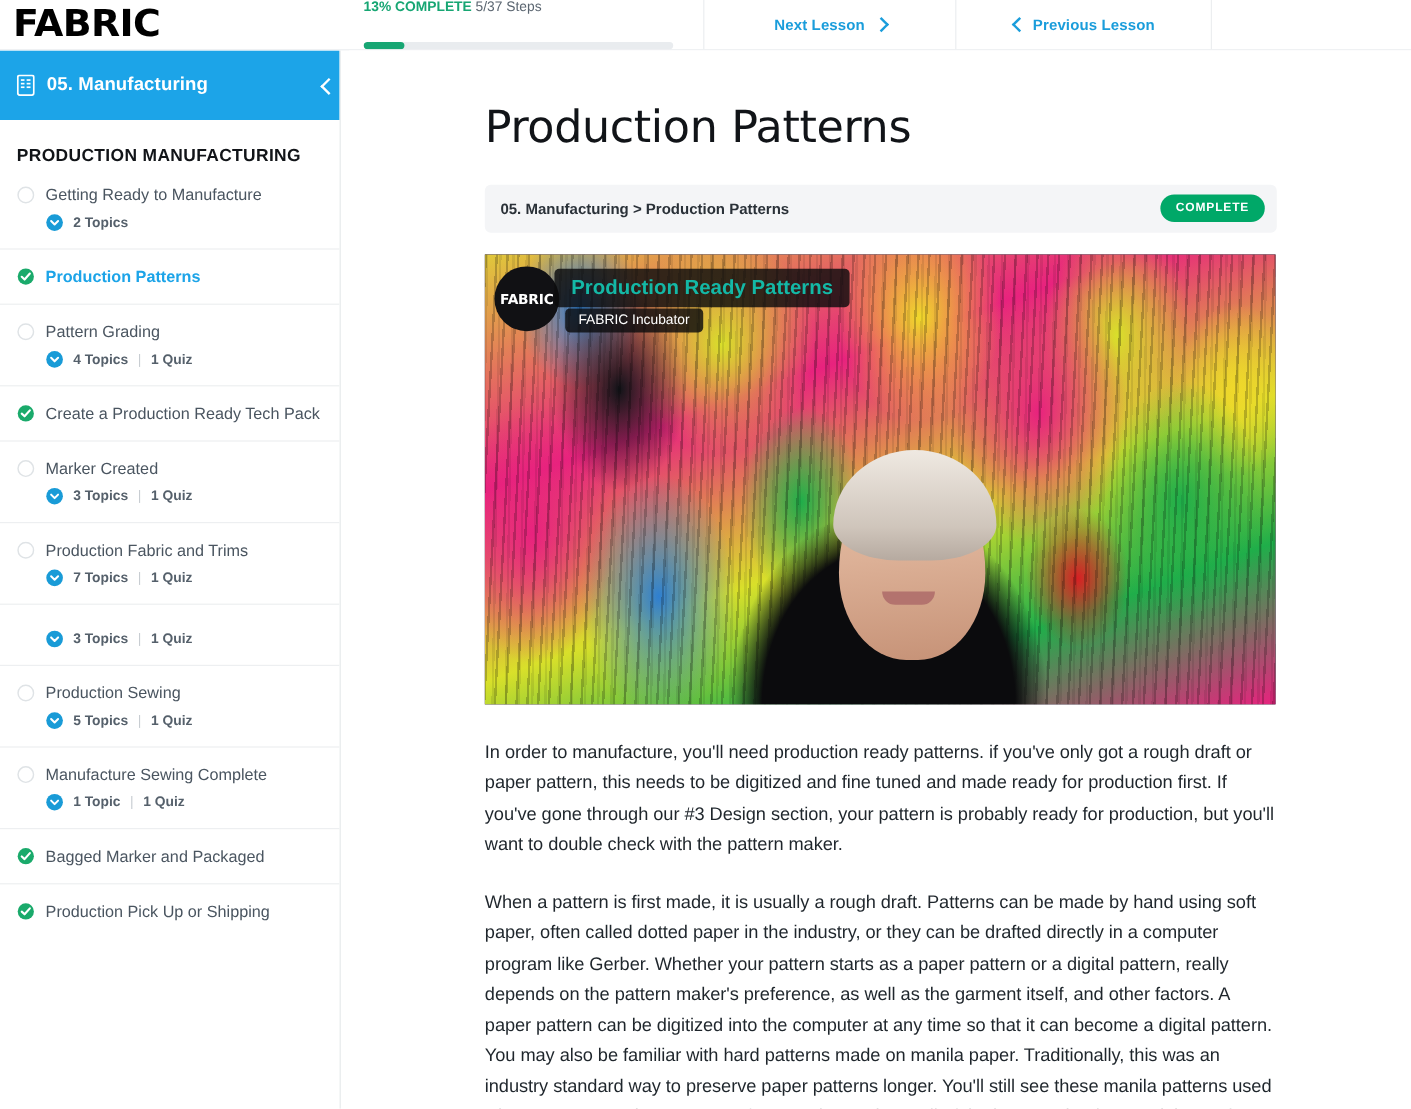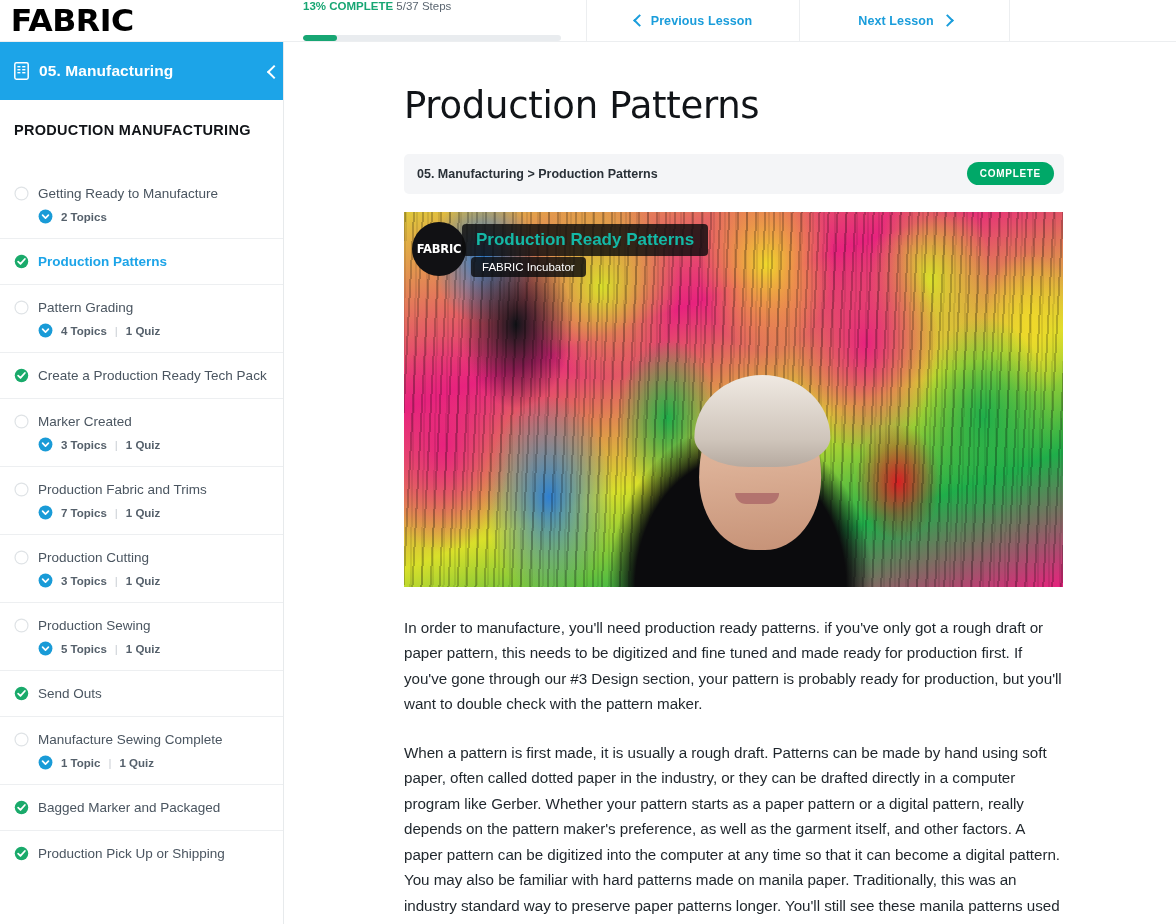--- a/index.html
+++ b/index.html
@@ -128,21 +128,21 @@
     letter-spacing: 0.3px;
     padding: 22px 16px 14px 14px;
   }
 
   .lesson-list { list-style: none; margin: 0; padding: 0; }
   .lesson {
     border-top: 1px solid #edeff1;
     padding: 14px 12px 14px 14px;
     cursor: pointer;
   }
-  .lesson:first-child { border-top: none; padding-top: 2px; margin-top: 31px; }
+  .lesson:first-child { border-top: none; padding-top: 2px; }
   .lesson-main { display: flex; align-items: flex-start; gap: 9px; }
   .status-ic { flex: 0 0 auto; width: 15px; height: 15px; margin-top: 1px; display:block; }
   .lesson-title {
     font-size: 13.5px; line-height: 17px; color: #4a5560;
   }
   .lesson.active .lesson-title { color: #1ca4e8; font-weight: 700; }
   .lesson-meta {
     display: flex; align-items: center; gap: 8px;
     margin: 7px 0 0 24px;
     font-size: 11.5px; font-weight: 700; color: #55606b;
@@ -283,31 +283,31 @@
     <div class="progress-cell">
       <div class="progress-text">
         <b>13% COMPLETE</b>
         <span>5/37 Steps</span>
       </div>
       <div class="progress-track">
         <div class="progress-fill" id="progress-fill" style="width: 13%;"></div>
       </div>
     </div>
 
+    <div class="nav-cell next">
+      <span class="nav-link">
+        <span>Next Lesson</span>
+        <span class="chev right"></span>
+      </span>
+    </div>
+
     <div class="nav-cell">
       <span class="nav-link">
         <span class="chev left"></span>
         <span>Previous Lesson</span>
-      </span>
-    </div>
-
-    <div class="nav-cell next">
-      <span class="nav-link">
-        <span>Next Lesson</span>
-        <span class="chev right"></span>
       </span>
     </div>
 
     <div class="topbar-spacer"></div>
   </div>
 
   <div class="sidebar">
 
     <div class="sb-header">
       <svg class="sb-header-icon" viewBox="0 0 15 18">
@@ -406,26 +406,20 @@
             <svg class="toggle-ic" viewBox="0 0 16 16">
               <circle cx="8" cy="8" r="7.4" fill="#199bd7"></circle>
               <path d="M4.9 6.6 L8 9.7 L11.1 6.6" fill="none" stroke="#ffffff" stroke-width="1.8" stroke-linecap="round" stroke-linejoin="round"></path>
             </svg>
             <span>7 Topics</span>
             <span class="meta-sep">|</span>
             <span>1 Quiz</span>
           </div>
         </li>
         <li class="lesson">
-          <div class="lesson-main">
-            <svg class="status-ic" viewBox="0 0 16 16">
-              <circle cx="8" cy="8" r="6.9" fill="#ffffff" stroke="#dfe3e6" stroke-width="1.3"></circle>
-            </svg>
-            <span class="lesson-title">Production Cutting</span>
-          </div>
           <div class="lesson-meta">
             <svg class="toggle-ic" viewBox="0 0 16 16">
               <circle cx="8" cy="8" r="7.4" fill="#199bd7"></circle>
               <path d="M4.9 6.6 L8 9.7 L11.1 6.6" fill="none" stroke="#ffffff" stroke-width="1.8" stroke-linecap="round" stroke-linejoin="round"></path>
             </svg>
             <span>3 Topics</span>
             <span class="meta-sep">|</span>
             <span>1 Quiz</span>
           </div>
         </li>
@@ -437,29 +431,20 @@
             <span class="lesson-title">Production Sewing</span>
           </div>
           <div class="lesson-meta">
             <svg class="toggle-ic" viewBox="0 0 16 16">
               <circle cx="8" cy="8" r="7.4" fill="#199bd7"></circle>
               <path d="M4.9 6.6 L8 9.7 L11.1 6.6" fill="none" stroke="#ffffff" stroke-width="1.8" stroke-linecap="round" stroke-linejoin="round"></path>
             </svg>
             <span>5 Topics</span>
             <span class="meta-sep">|</span>
             <span>1 Quiz</span>
-          </div>
-        </li>
-        <li class="lesson">
-          <div class="lesson-main">
-            <svg class="status-ic" viewBox="0 0 16 16">
-              <circle cx="8" cy="8" r="7.2" fill="#1aaa6b"></circle>
-              <path d="M4.4 8.2 L6.9 10.6 L11.6 5.3" fill="none" stroke="#ffffff" stroke-width="1.9" stroke-linecap="round" stroke-linejoin="round"></path>
-            </svg>
-            <span class="lesson-title">Send Outs</span>
           </div>
         </li>
         <li class="lesson">
           <div class="lesson-main">
             <svg class="status-ic" viewBox="0 0 16 16">
               <circle cx="8" cy="8" r="6.9" fill="#ffffff" stroke="#dfe3e6" stroke-width="1.3"></circle>
             </svg>
             <span class="lesson-title">Manufacture Sewing Complete</span>
           </div>
           <div class="lesson-meta">

